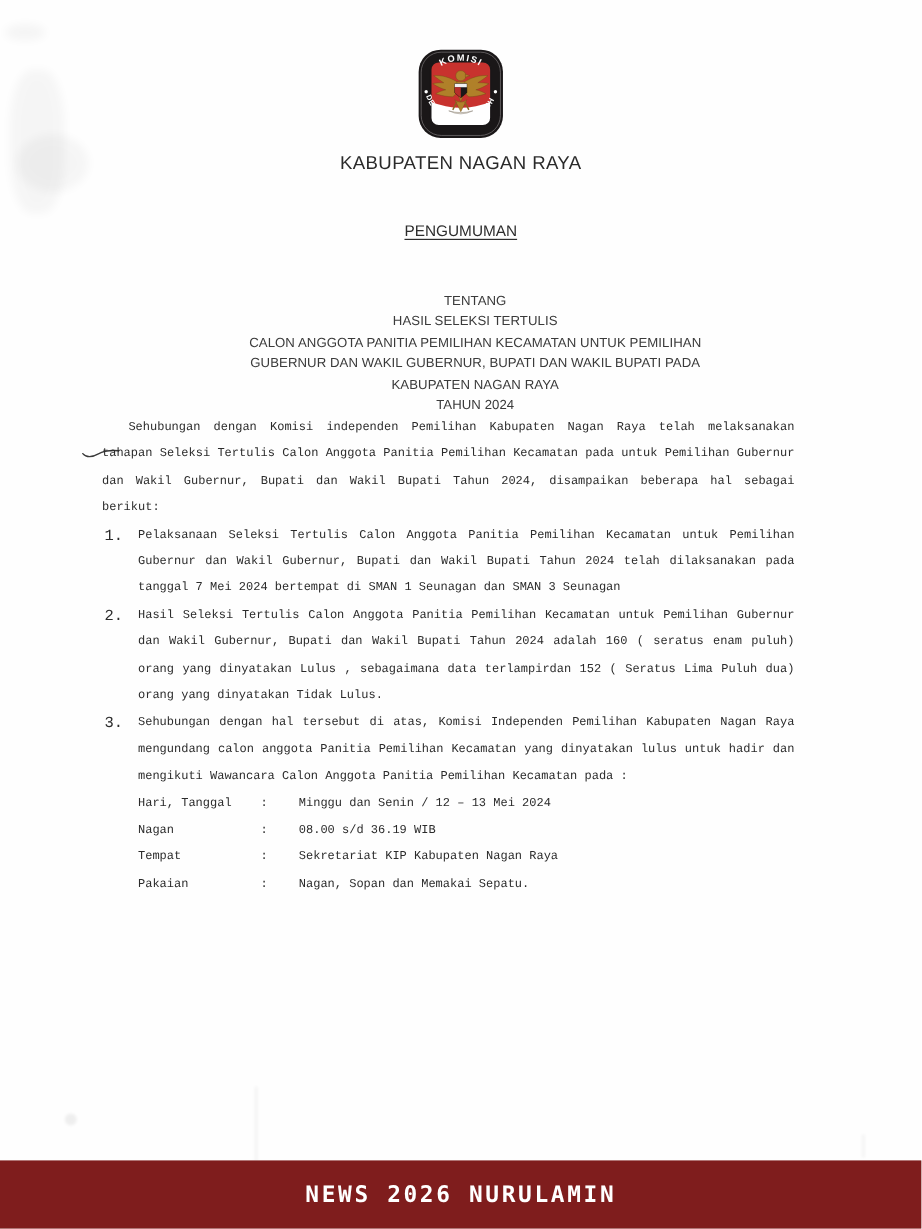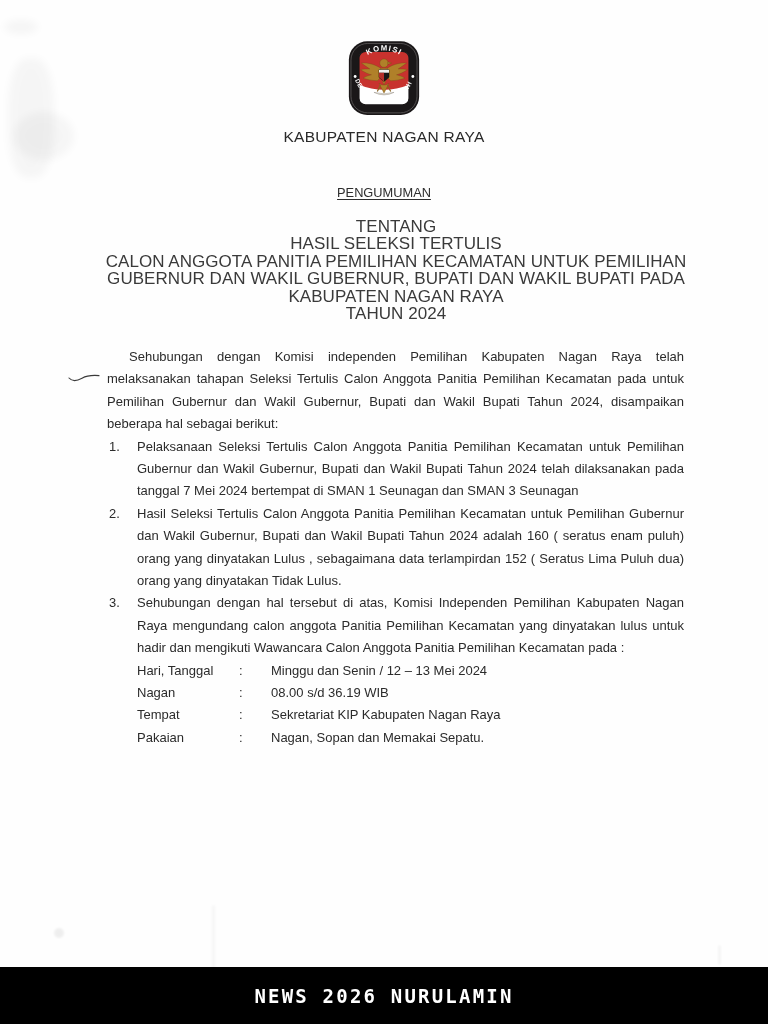--- a/index.html
+++ b/index.html
@@ -77,39 +77,40 @@
     line-height: 17px;
     color: #2d2d2d;
   }
   .announce .u {
     text-decoration: underline;
     text-underline-offset: 2px;
   }
   .announce .nomor { display: block; letter-spacing: .1px; }
 
   .about {
-    top: 218px;
-    font-size: 17px;
+    top: 243px;
+    font-size: 11px;
     line-height: 17.4px;
     color: #3a3a3a;
     letter-spacing: .05px;
     padding-left: 24px;
   }
   .about span { display: block; }
 
   
   .body-area {
     position: absolute;
-    left: 107px;
+    left: 85px;
     top: 346px;
     width: 577px;
-    font-size: 13px;
+    font-size: 10px;
     line-height: 22.4px;
     color: #2b2b2b;
     text-align: justify;
+    font-family: Liberation Mono, monospace;
   }
   .lead {
     margin: 0;
     text-indent: 22px;
     text-align: justify;
   }
 
   ol.items {
     margin: 0;
     padding: 0;
@@ -159,21 +160,21 @@
     pointer-events: none;
   }
 
   
   #banner {
     position: absolute;
     left: 0;
     top: 967px;
     width: 768px;
     height: 57px;
-    background: #000000;
+    background: #7f1d1d;
     display: flex;
     align-items: center;
     justify-content: center;
   }
   #banner .btext {
     color: #ffffff;
     font-family: "DejaVu Sans Mono", monospace;
     font-size: 19px;
     letter-spacing: 2.2px;
     font-weight: bold;

